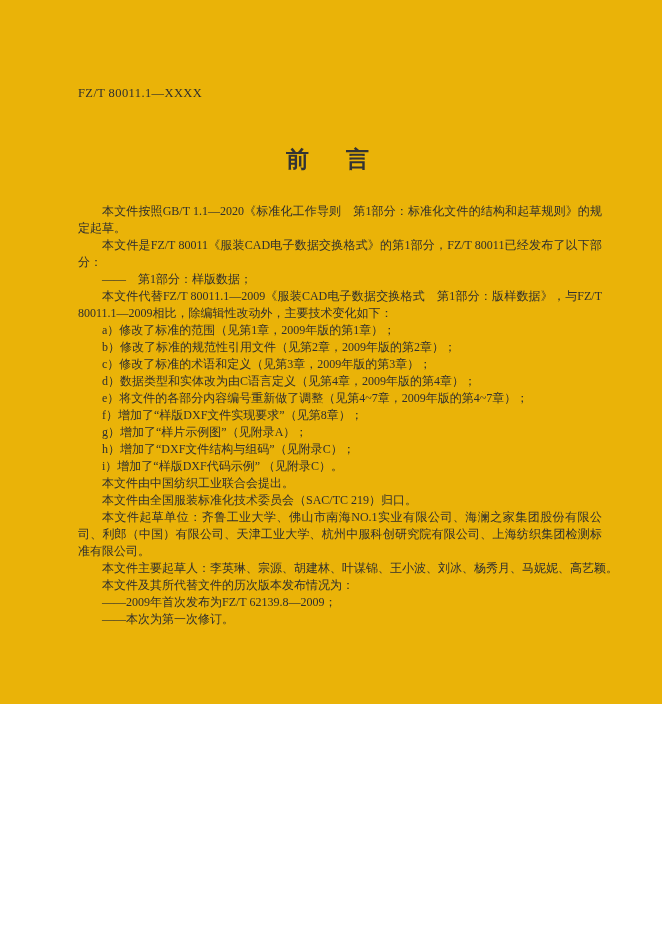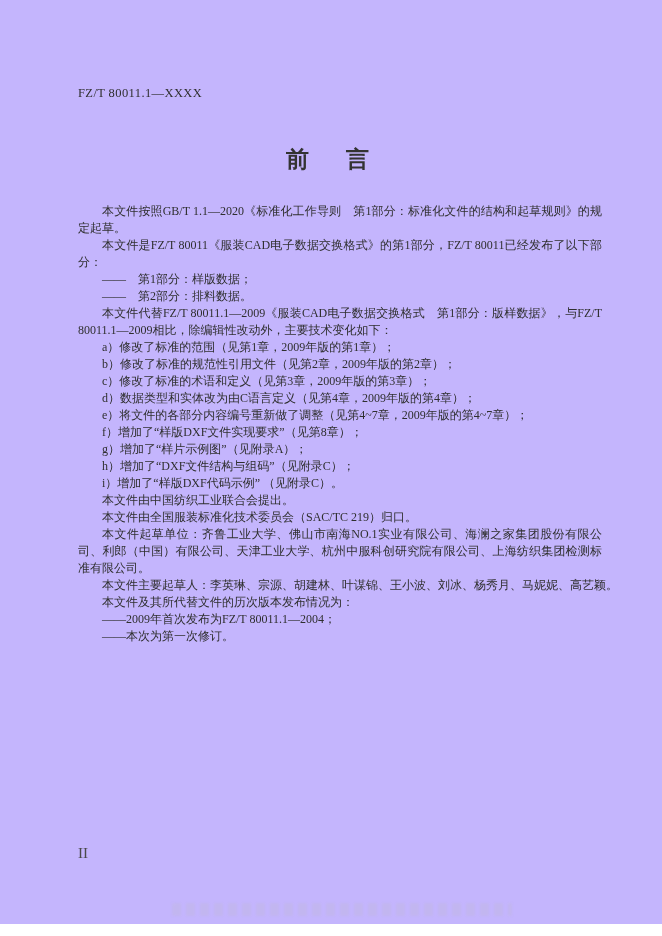--- a/index.html
+++ b/index.html
@@ -3,22 +3,22 @@
 <meta charset="utf-8">
 <style>
   html, body {
     margin: 0;
     padding: 0;
     background: #ffffff;
   }
   .page {
     position: relative;
     width: 662px;
-    height: 924px;
-    background: #c4b5fd;
+    height: 704px;
+    background: #eab308;
     overflow: hidden;
     font-family: "Liberation Serif", "DejaVu Serif", serif;
     color: #2f2f2f;
   }
   .doc-header {
     position: absolute;
     left: 78px;
     top: 86px;
     font-size: 12.5px;
     letter-spacing: 0.4px;
@@ -85,37 +85,36 @@
 <div class="page">
 
   <div class="doc-header">FZ/T 80011.1—XXXX</div>
 
   <h1 class="doc-title">前　言</h1>
 
   <div class="body-text">
     <p>本文件按照GB/T 1.1—2020《标准化工作导则　第1部分：标准化文件的结构和起草规则》的规定起草。</p>
     <p>本文件是FZ/T 80011《服装CAD电子数据交换格式》的第1部分，FZ/T 80011已经发布了以下部分：</p>
     <p>——　第1部分：样版数据；</p>
-    <p>——　第2部分：排料数据。</p>
     <p>本文件代替FZ/T 80011.1—2009《服装CAD电子数据交换格式　第1部分：版样数据》，与FZ/T 80011.1—2009相比，除编辑性改动外，主要技术变化如下：</p>
     <p>a）修改了标准的范围（见第1章，2009年版的第1章）；</p>
     <p>b）修改了标准的规范性引用文件（见第2章，2009年版的第2章）；</p>
     <p>c）修改了标准的术语和定义（见第3章，2009年版的第3章）；</p>
     <p>d）数据类型和实体改为由C语言定义（见第4章，2009年版的第4章）；</p>
     <p>e）将文件的各部分内容编号重新做了调整（见第4~7章，2009年版的第4~7章）；</p>
     <p>f）增加了“样版DXF文件实现要求”（见第8章）；</p>
     <p>g）增加了“样片示例图”（见附录A）；</p>
     <p>h）增加了“DXF文件结构与组码”（见附录C）；</p>
     <p>i）增加了“样版DXF代码示例” （见附录C）。</p>
     <p>本文件由中国纺织工业联合会提出。</p>
     <p>本文件由全国服装标准化技术委员会（SAC/TC 219）归口。</p>
     <p>本文件起草单位：齐鲁工业大学、佛山市南海NO.1实业有限公司、海澜之家集团股份有限公司、利郎（中国）有限公司、天津工业大学、杭州中服科创研究院有限公司、上海纺织集团检测标准有限公司。</p>
     <p class="one-line">本文件主要起草人：李英琳、宗源、胡建林、叶谋锦、王小波、刘冰、杨秀月、马妮妮、高艺颖。</p>
     <p>本文件及其所代替文件的历次版本发布情况为：</p>
-    <p>——2009年首次发布为FZ/T 80011.1—2004；</p>
+    <p>——2009年首次发布为FZ/T 62139.8—2009；</p>
     <p>——本次为第一次修订。</p>
   </div>
 
   <div class="page-number">II</div>
 
   <div class="watermark"></div>
 
 </div>
 
 </body></html>

